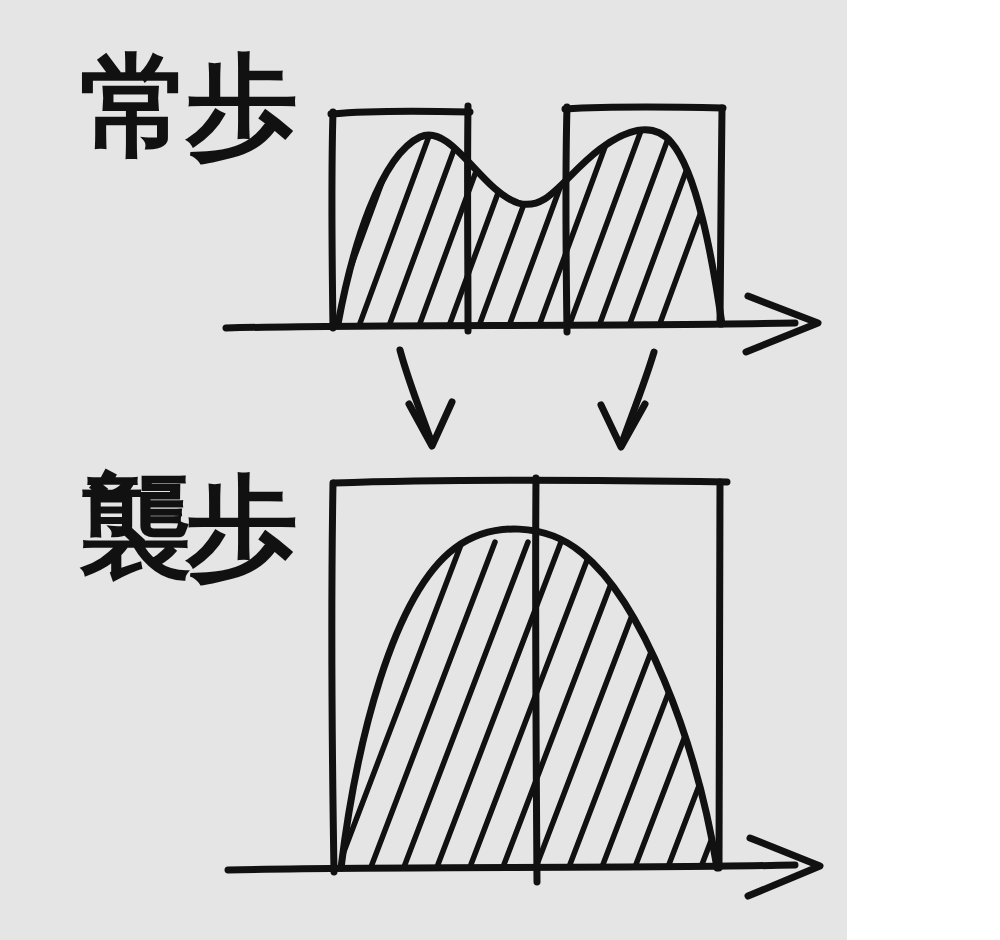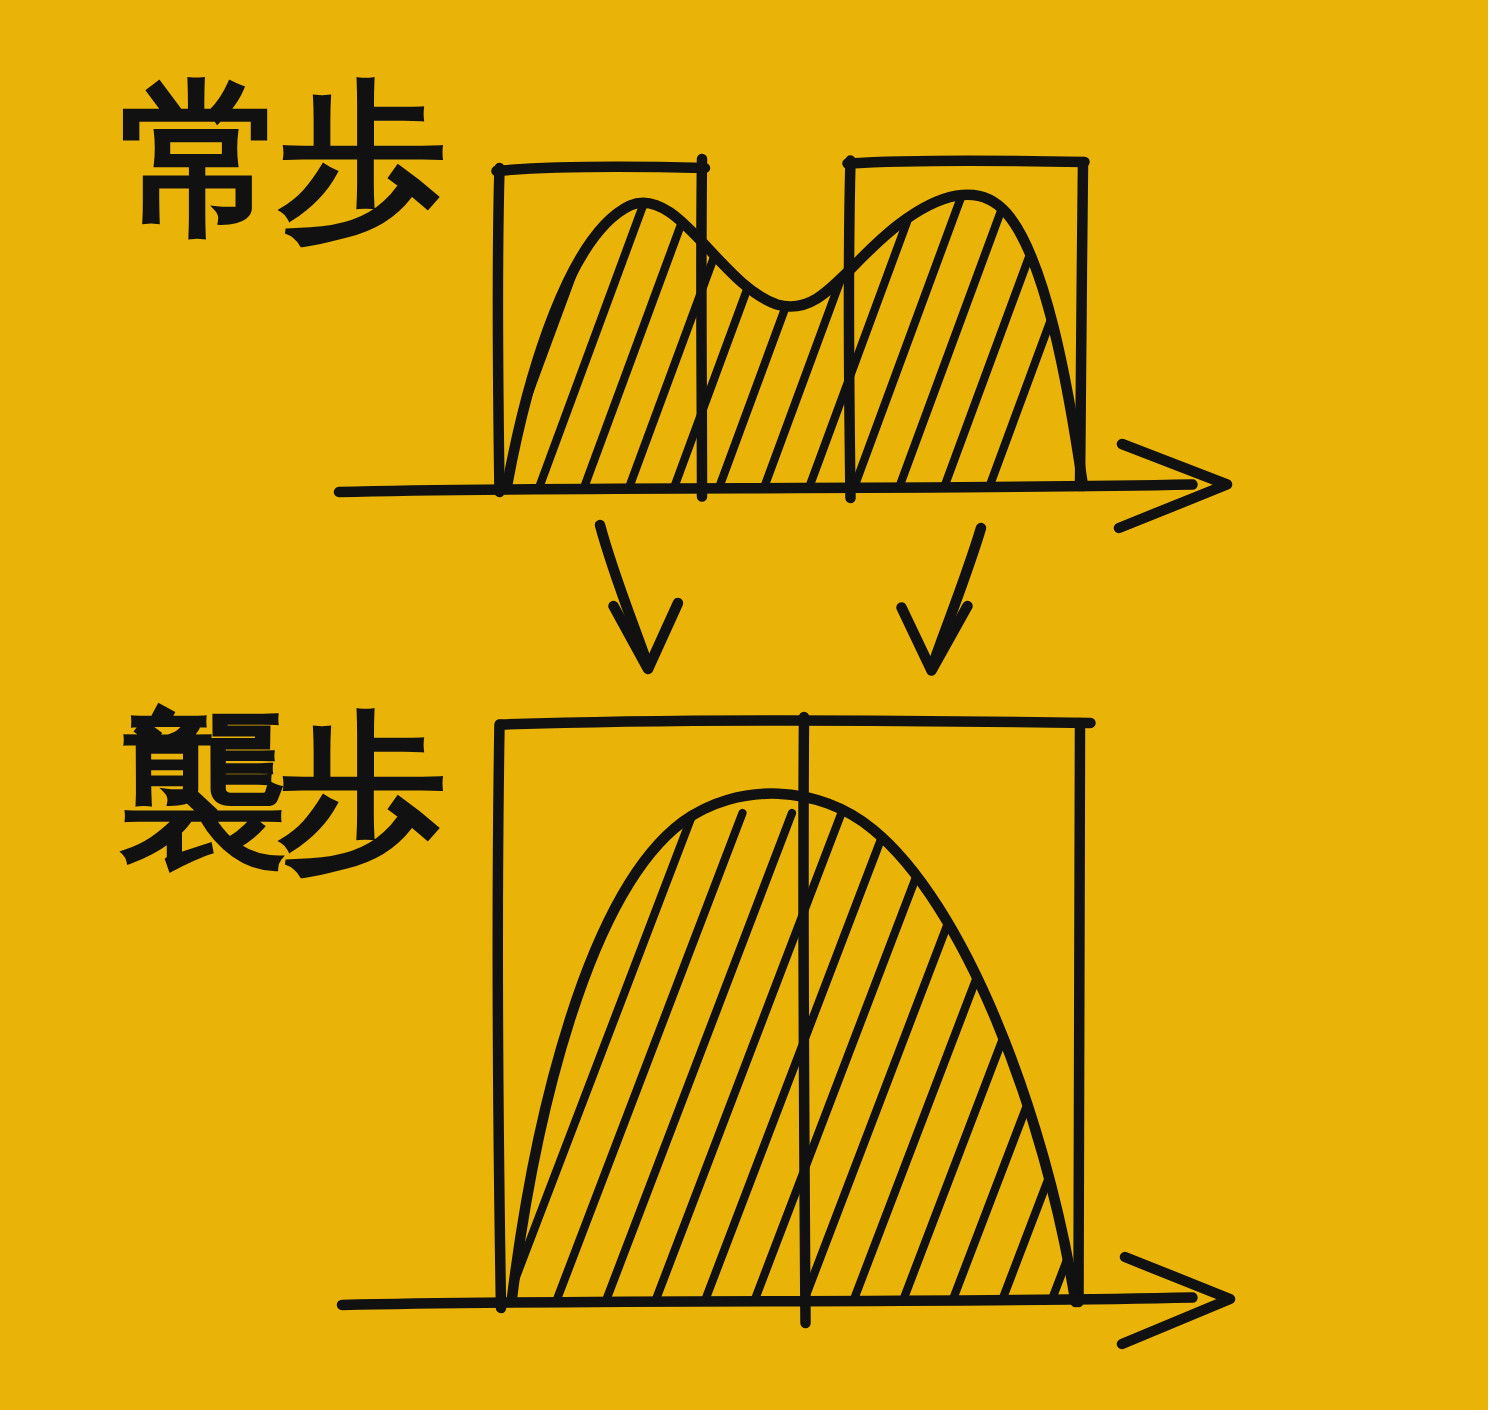--- a/index.html
+++ b/index.html
@@ -2,23 +2,23 @@
 <html><head>
 <meta charset="utf-8">
 <style>
   html, body {
     margin: 0;
     padding: 0;
     background: #ffffff;
   }
   .canvas {
     position: relative;
-    width: 992px;
+    width: 847px;
     height: 940px;
-    background: #eab308;
+    background: #e5e5e5;
     overflow: hidden;
   }
   svg {
     display: block;
     color: #111111;
   }
   .label-text {
     font-family: "DejaVu Sans", sans-serif;
     font-weight: bold;
     letter-spacing: -6px;

